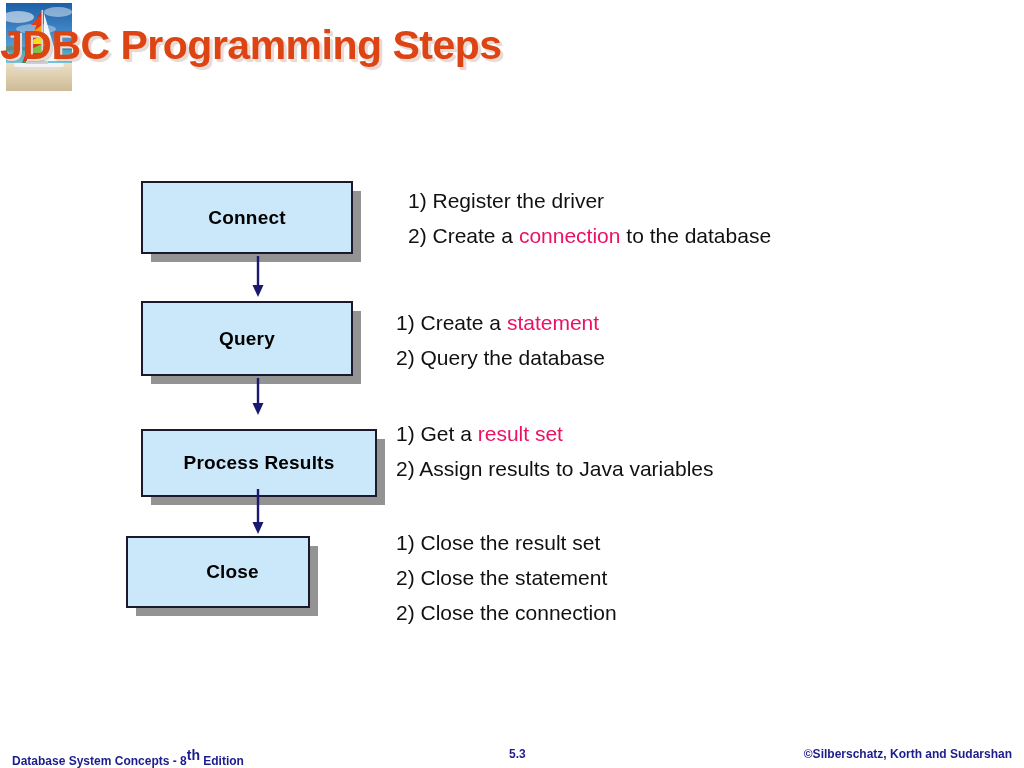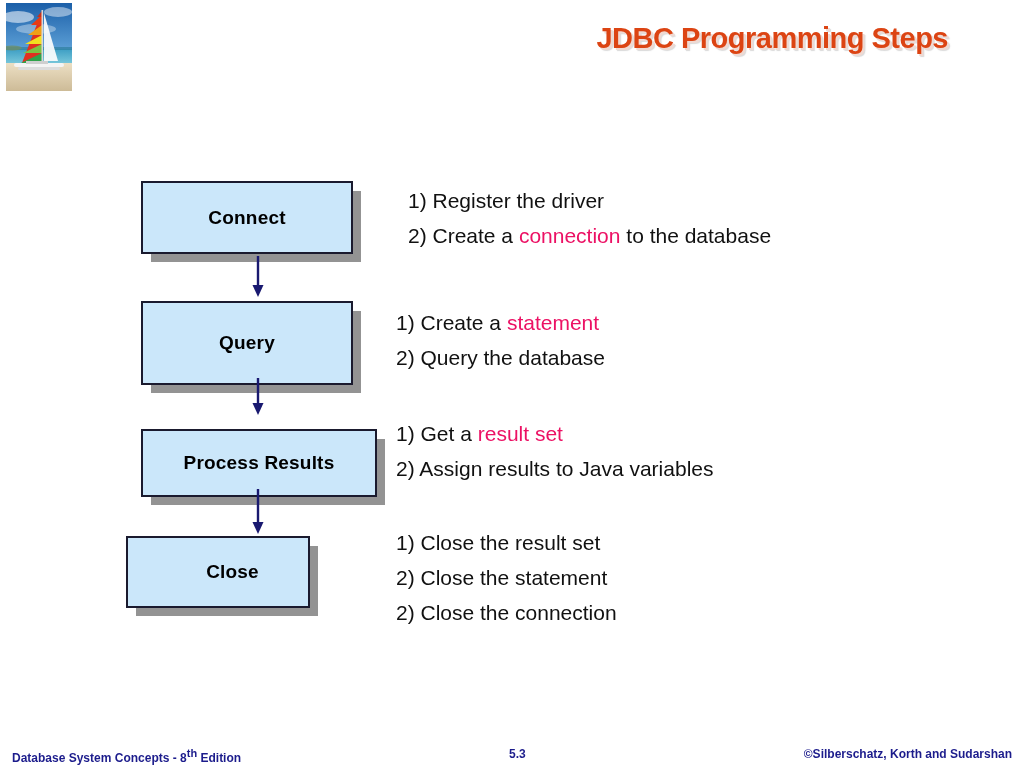--- a/index.html
+++ b/index.html
@@ -26,24 +26,24 @@
     border: 0;
   }
   .logo svg { display: block; }
 
   
   .slide-title {
     position: absolute;
     left: 0;
     top: 22px;
     width: 948px;
-    text-align: right;
+    text-align: left;
     font-family: "Liberation Sans", sans-serif;
     font-weight: bold;
-    font-size: 29px;
+    font-size: 41px;
     letter-spacing: -0.5px;
     color: #DC4413;
     text-shadow: 2px 2px 0 #f0d9d2, 3px 3px 1px rgba(150,150,150,0.35);
     white-space: nowrap;
   }
 
   
   .diagram {
     position: absolute;
     left: 0;
@@ -101,21 +101,21 @@
     position: absolute;
     font-family: "Liberation Sans", sans-serif;
     font-weight: bold;
     font-size: 12px;
     color: #1C1C8C;
     white-space: nowrap;
   }
   .footer-left  { left: 12px;  top: 3px; }
   .footer-center{ left: 509px; top: 3px; }
   .footer-right { right: 12px; top: 3px; }
-  .footer-left sup { font-size: 11px; vertical-align: super; text-align: center; }
+  .footer-left sup { font-size: 14px; vertical-align: super; text-align: center; }
 </style>
 </head>
 <body>
 
 <div class="logo">
   <svg width="66" height="88" viewBox="0 0 66 88" xmlns="http://www.w3.org/2000/svg">
     <defs>
       <linearGradient id="sky" x1="0" y1="0" x2="0" y2="1">
         <stop offset="0%" stop-color="#1b5fa8"></stop>
         <stop offset="55%" stop-color="#5fa2d8"></stop>
@@ -165,21 +165,21 @@
     <span class="box-label">Connect</span>
   </div>
 
   <div class="connector" style="left:248px; top:256px; height:42px;">
     <svg width="20" height="42" viewBox="0 0 20 42" xmlns="http://www.w3.org/2000/svg">
       <line x1="10" y1="0" x2="10" y2="32" stroke="#191970" stroke-width="2.4"></line>
       <polygon points="10,41 4.5,29 15.5,29" fill="#191970"></polygon>
     </svg>
   </div>
 
-  <div class="flow-box" style="left:141px; top:301px; width:212px; height:84px;">
+  <div class="flow-box" style="left:141px; top:301px; width:212px; height:75px;">
     <span class="box-label">Query</span>
   </div>
 
   <div class="connector" style="left:248px; top:378px; height:38px;">
     <svg width="20" height="38" viewBox="0 0 20 38" xmlns="http://www.w3.org/2000/svg">
       <line x1="10" y1="0" x2="10" y2="28" stroke="#191970" stroke-width="2.4"></line>
       <polygon points="10,37 4.5,25 15.5,25" fill="#191970"></polygon>
     </svg>
   </div>
 

